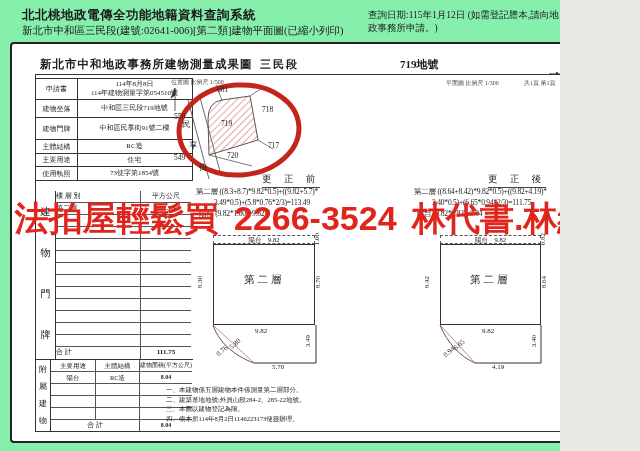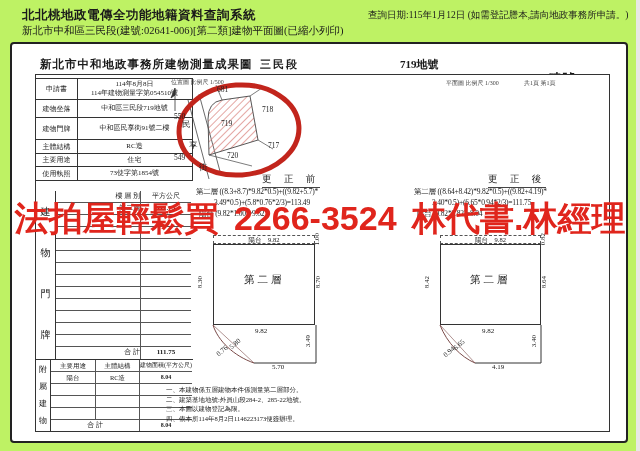--- a/index.html
+++ b/index.html
@@ -1,18 +1,18 @@
 <!DOCTYPE html>
 <html><head>
 <meta charset="utf-8">
 <style>
   * { margin:0; padding:0; box-sizing:border-box; }
   html,body { background:#e8e8e4; }
   .page {
-    position:relative; width:636px; height:451px; background:#bef264;
+    position:relative; width:560px; height:451px; background:#86efac;
     font-family:"Liberation Serif","DejaVu Serif",serif; color:#1a1a1a; overflow:hidden;
   }
   .abs { position:absolute; }
   
   .hdr-title { left:22px; top:7px; font-size:12.5px; font-weight:bold; letter-spacing:.5px; }
   .hdr-sub   { left:22px; top:24px; font-size:10.5px; }
   .hdr-date  { left:368px; top:9px; font-size:9.5px; }
   
   .doc { left:10px; top:42px; width:618px; height:401px; border:2px solid #222; border-radius:4px; background:#fff; }
   .doc-title { left:28px; top:13px; font-size:11.5px; font-weight:bold; letter-spacing:1px; }
@@ -26,21 +26,21 @@
   .irow { display:flex; border-bottom:1px solid #333; }
   .irow:last-child { border-bottom:none; }
   .ilab { width:42px; border-right:1px solid #333; font-size:7px; display:flex; align-items:center; justify-content:center; text-align:center; padding:1px; }
   .ival { width:113px; font-size:7px; display:flex; flex-direction:column; align-items:center; justify-content:center; text-align:center; line-height:9px; }
   
   .area-tbl { left:0; top:116px; width:157px; height:169px; border-bottom:1px solid #333; display:flex; background:#fff; }
   .sidecol { width:20px; border-right:1px solid #333; font-size:10px; text-align:center; word-break:break-all; }
   .acol { display:flex; flex-direction:column; }
   .arow { display:flex; border-bottom:1px solid #555; height:12px; }
   .arow:last-child { border-bottom:none; }
-  .ac1 { width:85px; border-right:1px solid #555; font-size:7px; text-align:right; line-height:11px; }
+  .ac1 { width:85px; border-right:1px solid #555; font-size:7px; text-align:left; line-height:11px; }
   .ac2 { width:50px; font-size:7px; text-align:center; line-height:11px; }
   .tot { font-weight:bold; }
   
   .annex-tbl { left:0; top:285px; width:157px; height:71px; display:flex; background:#fff; }
   .nside { width:15px; border-right:1px solid #333; font-size:8px; text-align:center; word-break:break-all; line-height:17px; padding-top:1px; }
   .nrow { display:flex; border-bottom:1px solid #555; height:12px; }
   .nrow:last-child { border-bottom:none; height:11px; }
   .nc { border-right:1px solid #555; font-size:6.5px; text-align:center; line-height:11px; overflow:hidden; }
   .ncu { width:45px; } .ncs { width:44px; } .nca { width:52px; border-right:none; font-size:6px; }
   .ncw { width:89px; border-right:1px solid #555; font-size:7px; text-align:center; line-height:10px; }

